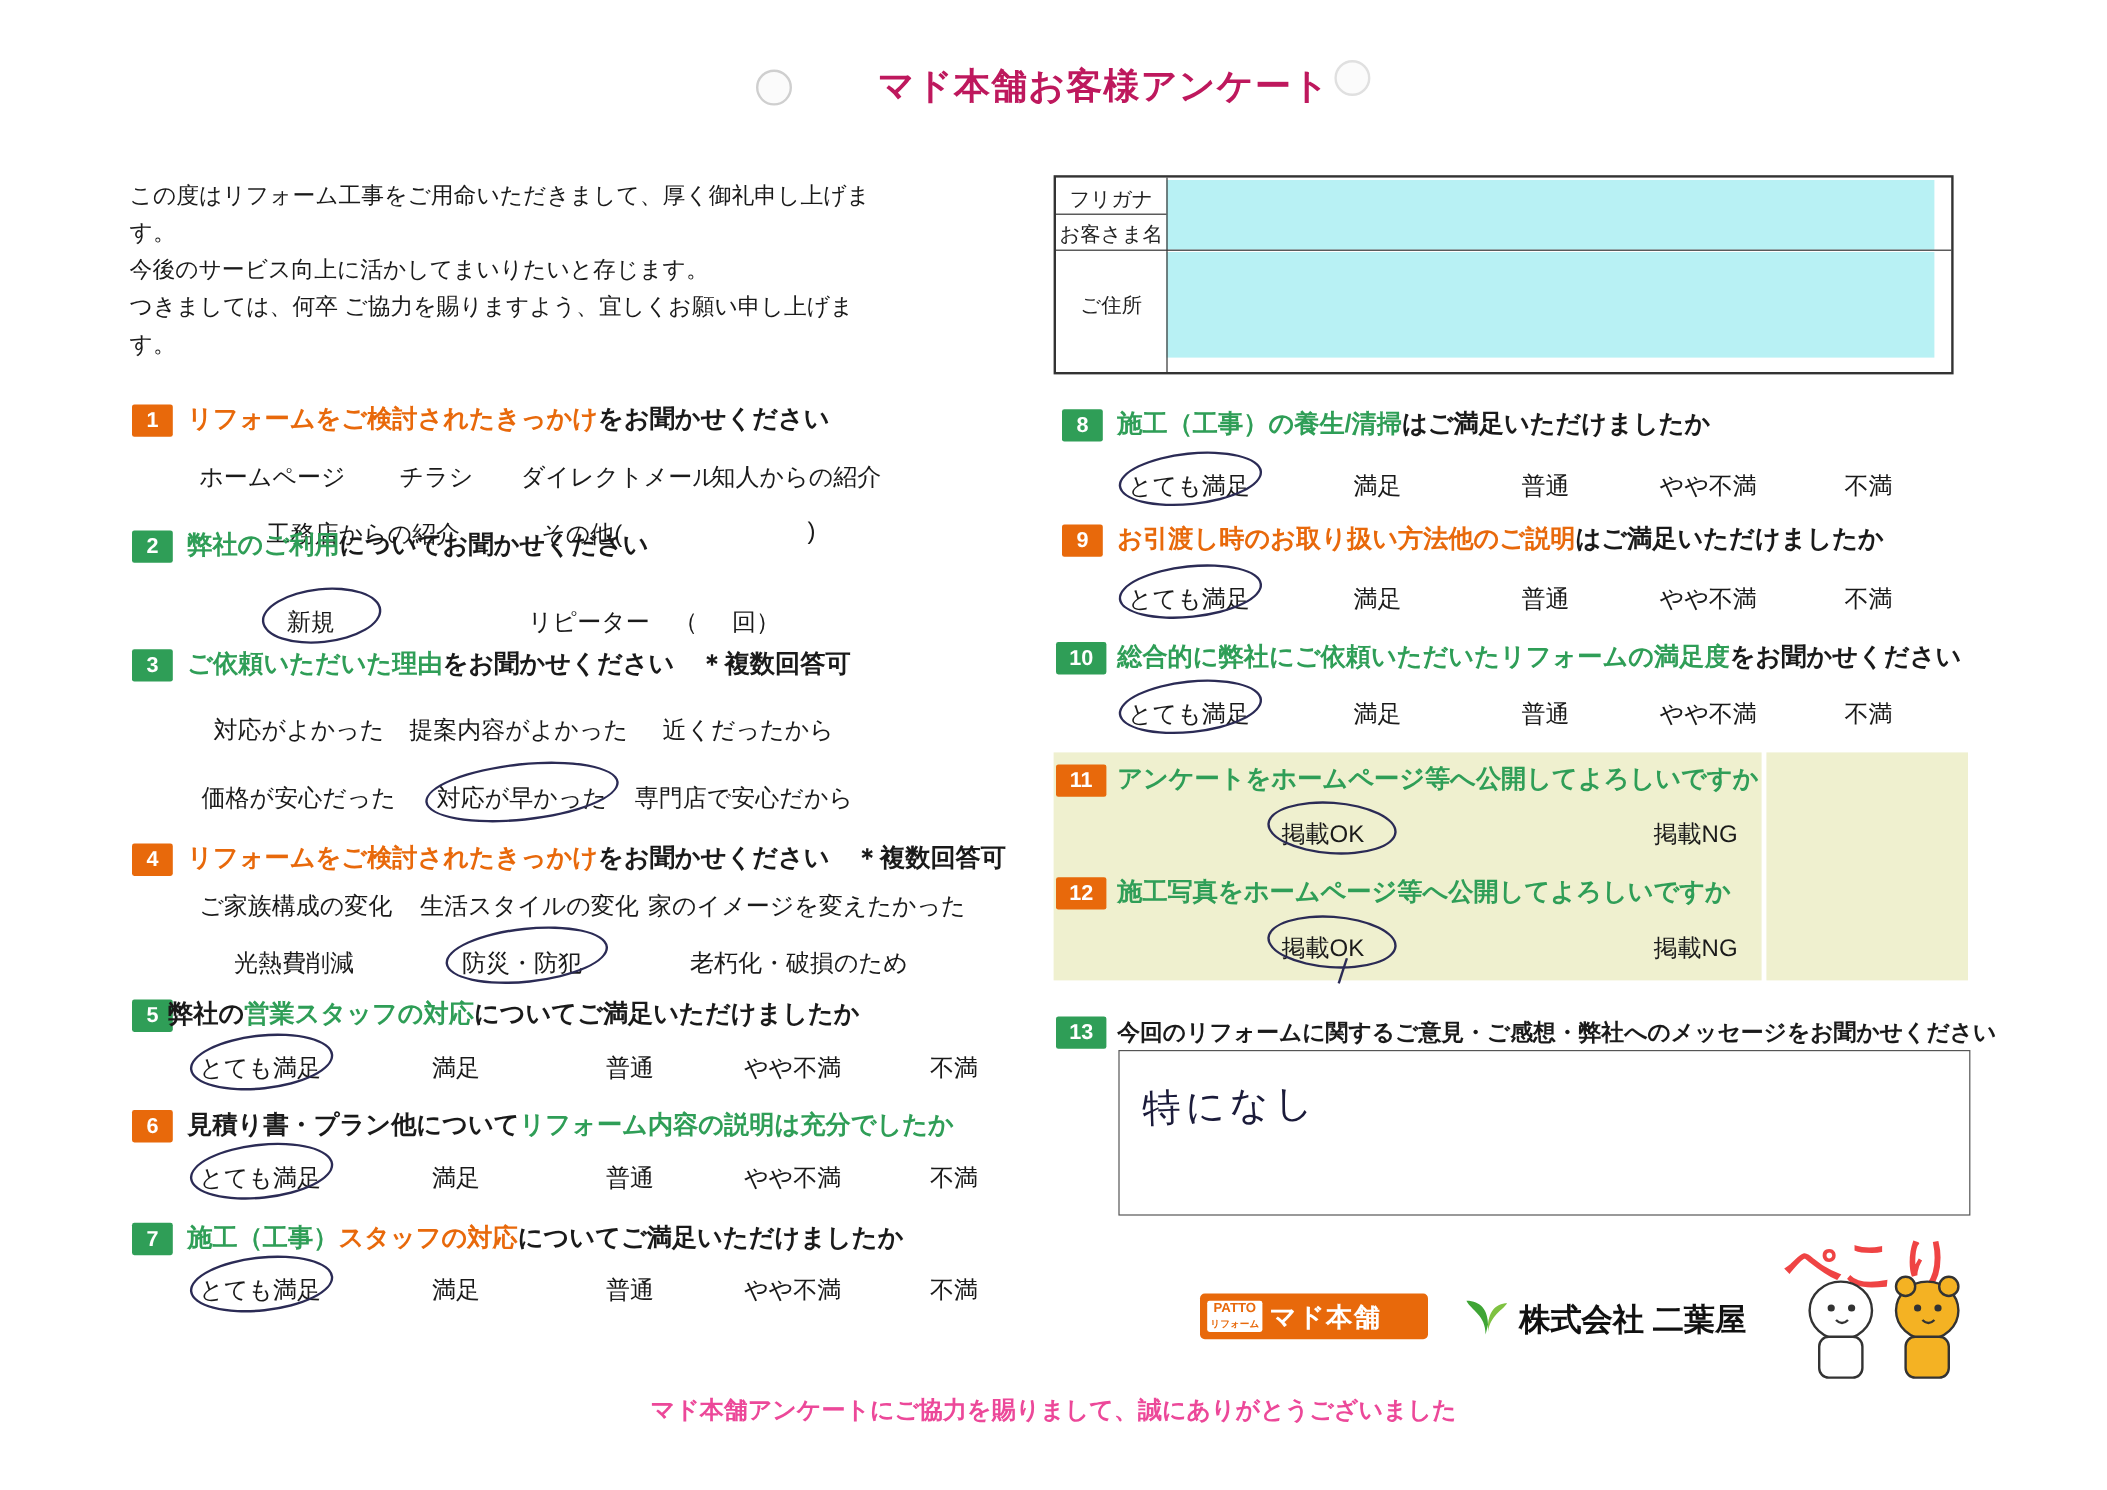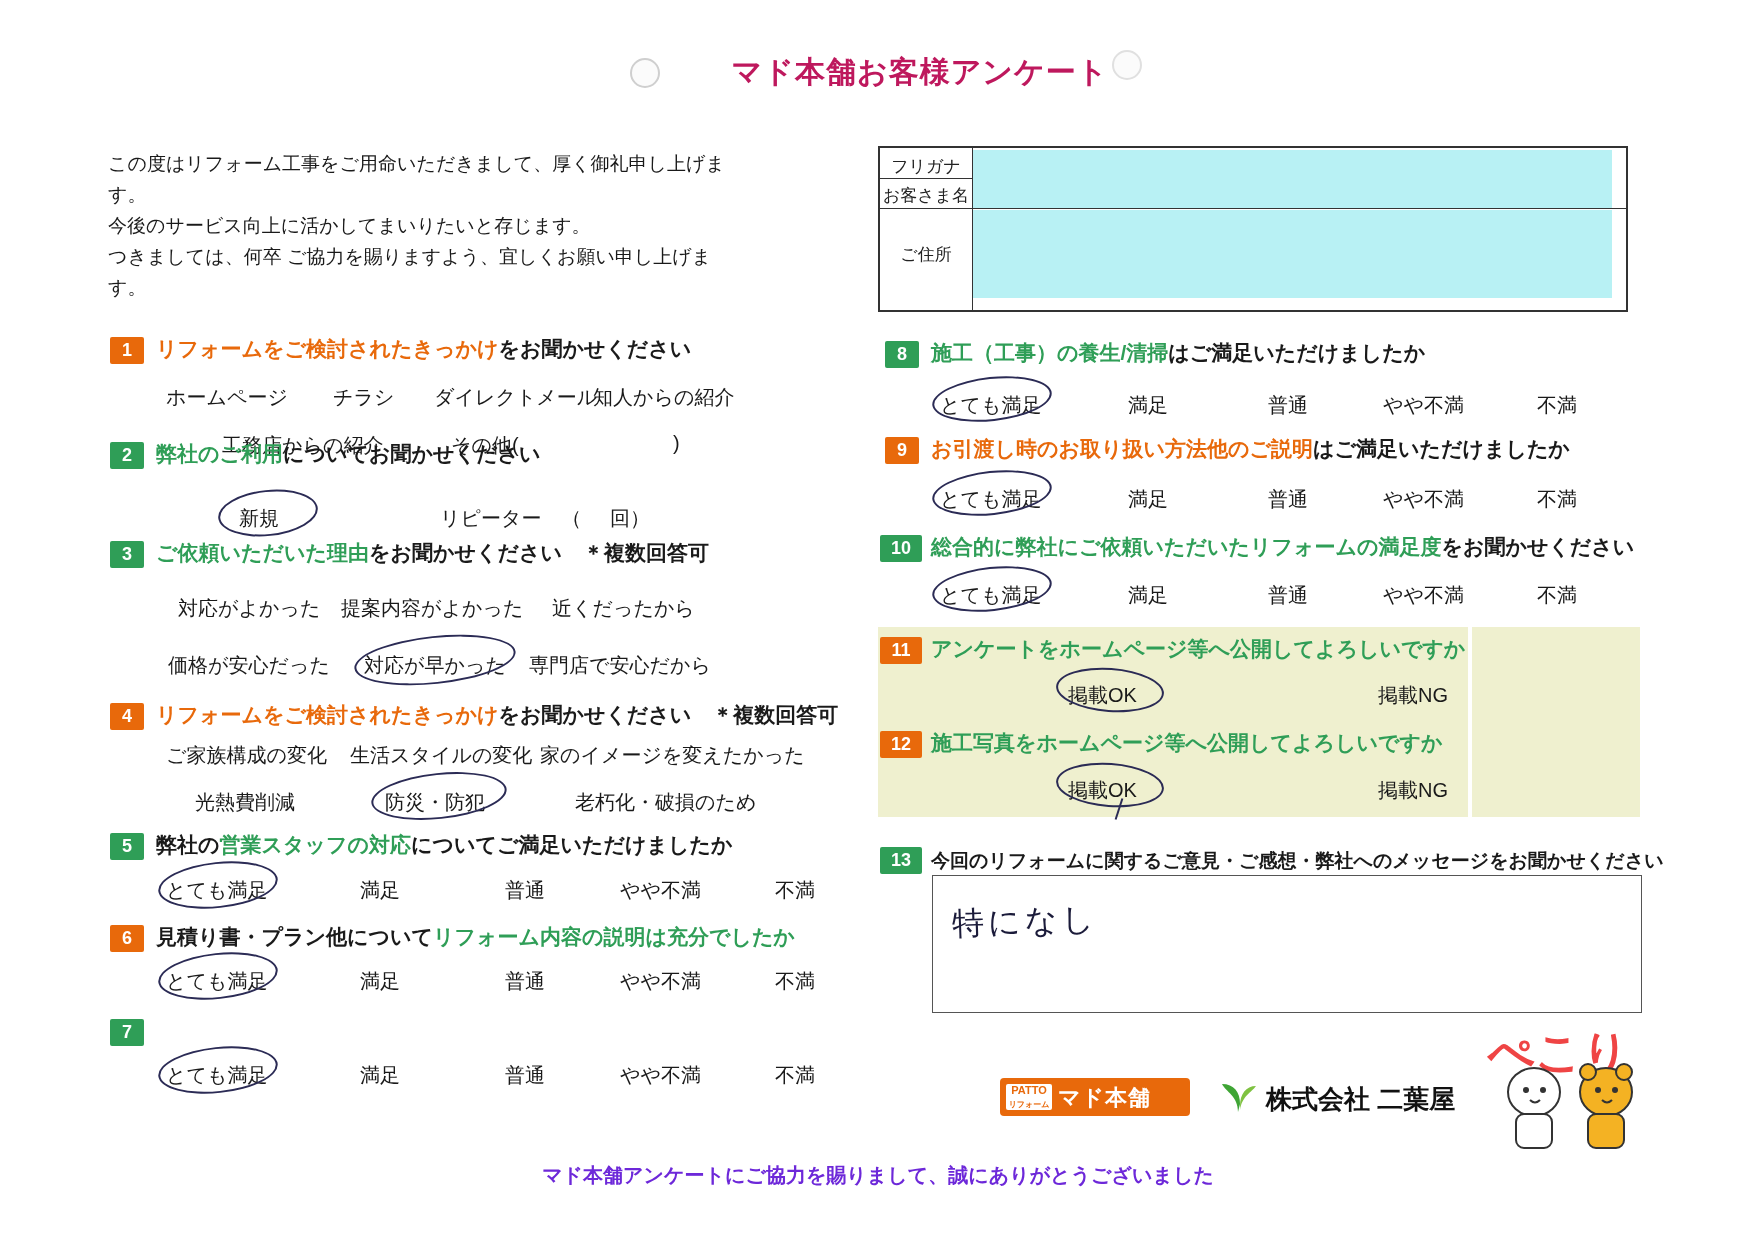--- a/index.html
+++ b/index.html
@@ -65,21 +65,21 @@
   .logo-mado .patto{position:absolute;left:6px;top:6px;width:46px;height:26px;
              background:#fff;color:#e8690b;font-size:11px;font-weight:bold;
              text-align:center;line-height:13px;border-radius:2px;}
   .logo-mado .mname{position:absolute;left:58px;top:5px;color:#fff;
              font-size:22px;font-weight:bold;letter-spacing:1px;}
   .leaf{position:absolute;left:1218px;top:1076px;width:40px;height:40px;}
   .corp{position:absolute;left:1266px;top:1082px;font-size:26px;font-weight:bold;color:#111;}
   .pekori{position:absolute;left:1488px;top:1022px;font-size:46px;font-weight:bold;color:#ef4444;}
   .mascot{position:absolute;}
   .footnote{position:absolute;left:0;top:1162px;width:1756px;text-align:center;
-            font-size:20px;font-weight:bold;color:#6d28d9;}
+            font-size:20px;font-weight:bold;color:#ec4899;}
 </style>
 </head>
 <body>
 
 <div class="sheet">
 
   <div class="hole" style="left:630px;top:58px;"></div>
   <div class="hole" style="left:1112px;top:50px;border-color:#e0e0e0;"></div>
 
   <div class="title">マド本舗お客様アンケート</div>
@@ -143,21 +143,21 @@
   </div>
   <div class="opt" style="left:166px;top:742px;">ご家族構成の変化</div>
   <div class="opt" style="left:350px;top:742px;">生活スタイルの変化</div>
   <div class="opt" style="left:540px;top:742px;">家のイメージを変えたかった</div>
   <div class="opt" style="left:195px;top:789px;">光熱費削減</div>
   <div class="opt" style="left:385px;top:789px;">防災・防犯</div>
   <div class="circ" style="left:371px;top:773px;width:132px;height:42px;"></div>
   <div class="opt" style="left:575px;top:789px;text-align:right;">老朽化・破損のため</div>
 
   <div class="qnum green" style="left:110px;top:833px;">5</div>
-  <div class="qtext" style="left:156px;top:831px;">
+  <div class="qtext" style="left:140px;top:831px;">
     <span class="k">弊社の</span><span class="g">営業スタッフの対応</span><span class="k">についてご満足いただけましたか</span>
   </div>
   <div class="opt" style="left:166px;top:877px;">とても満足</div>
   <div class="circ" style="left:158px;top:862px;width:116px;height:42px;"></div>
   <div class="opt" style="left:360px;top:877px;">満足</div>
   <div class="opt" style="left:505px;top:877px;">普通</div>
   <div class="opt" style="left:620px;top:877px;">やや不満</div>
   <div class="opt" style="left:775px;top:877px;">不満</div>
 
   <div class="qnum" style="left:110px;top:925px;">6</div>
@@ -165,20 +165,23 @@
     <span class="k">見積り書・プラン他について</span><span class="g">リフォーム内容の説明は充分でしたか</span>
   </div>
   <div class="opt" style="left:166px;top:968px;">とても満足</div>
   <div class="circ" style="left:158px;top:953px;width:116px;height:42px;"></div>
   <div class="opt" style="left:360px;top:968px;">満足</div>
   <div class="opt" style="left:505px;top:968px;">普通</div>
   <div class="opt" style="left:620px;top:968px;">やや不満</div>
   <div class="opt" style="left:775px;top:968px;">不満</div>
 
   <div class="qnum green" style="left:110px;top:1019px;">7</div>
+  <div class="qtext" style="left:156px;top:1017px;">
+    <span class="g">施工（工事）</span><span class="o">スタッフの対応</span><span class="k">についてご満足いただけましたか</span>
+  </div>
   <div class="opt" style="left:166px;top:1062px;">とても満足</div>
   <div class="circ" style="left:158px;top:1047px;width:116px;height:42px;"></div>
   <div class="opt" style="left:360px;top:1062px;">満足</div>
   <div class="opt" style="left:505px;top:1062px;">普通</div>
   <div class="opt" style="left:620px;top:1062px;">やや不満</div>
   <div class="opt" style="left:775px;top:1062px;">不満</div>
 
   <div class="qnum green" style="left:885px;top:341px;">8</div>
   <div class="qtext" style="left:931px;top:339px;">
     <span class="g">施工（工事）の養生/清掃</span><span class="k">はご満足いただけましたか</span>

